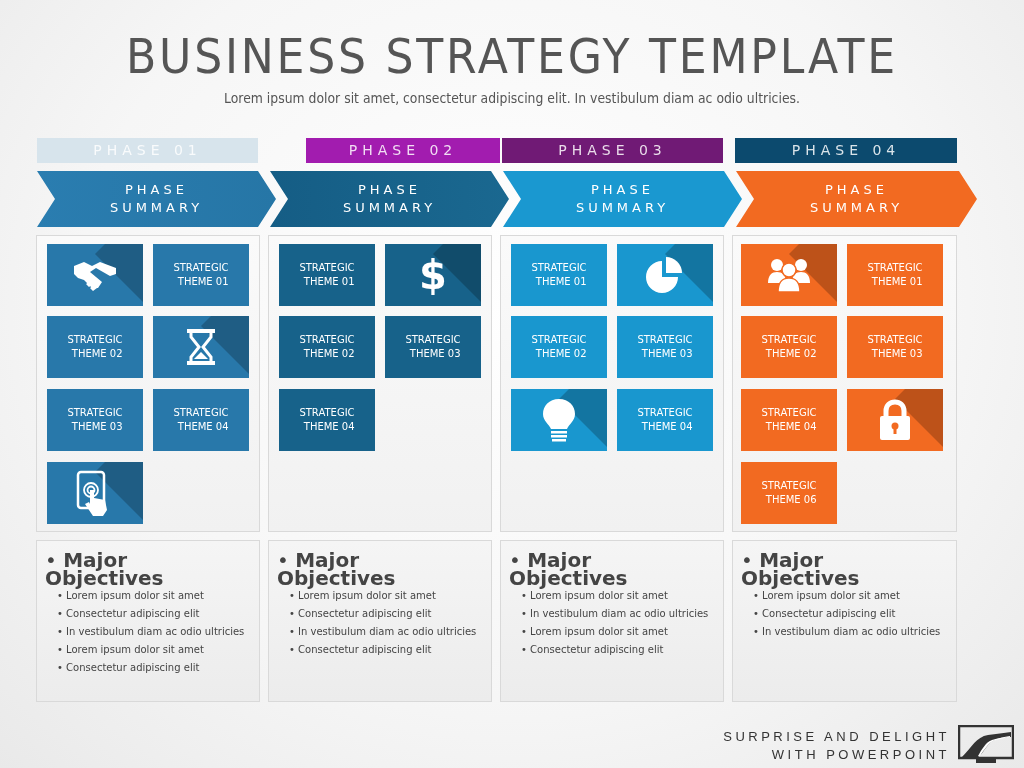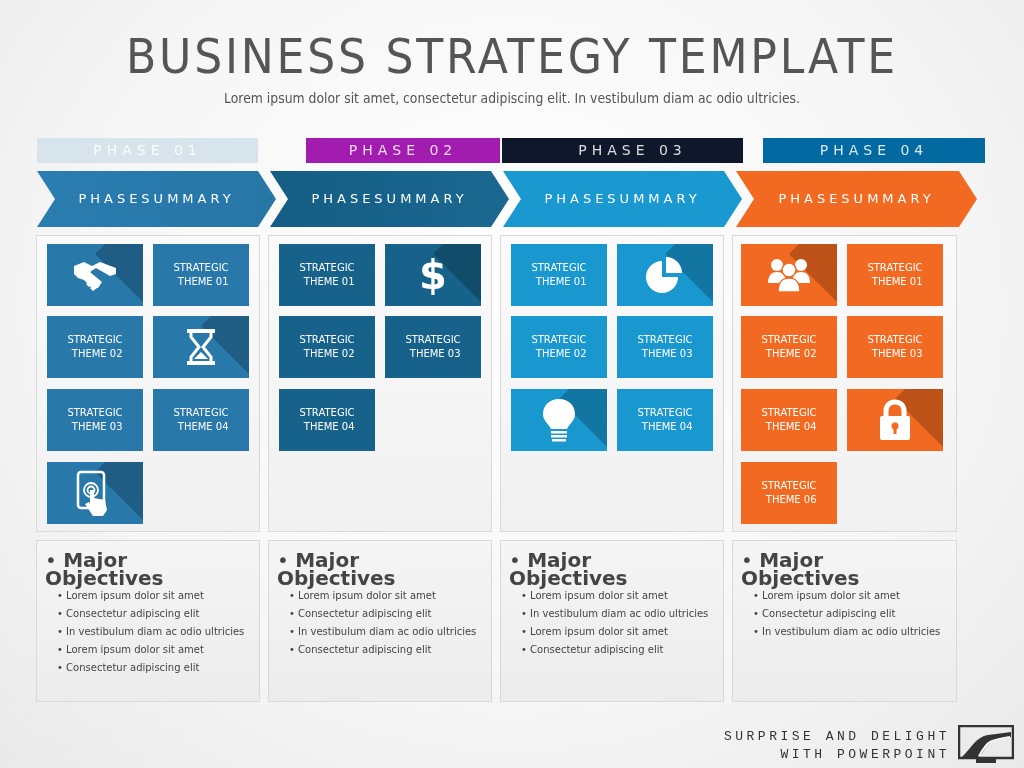--- a/index.html
+++ b/index.html
@@ -19,21 +19,21 @@
     transform: scaleX(0.92);
   }
   .phase-label {
     position:absolute; top:138px; height:25px; line-height:25px; text-align:center;
     font-size:14px; letter-spacing:5px; color:rgba(255,255,255,0.85);
     font-family:"DejaVu Sans", sans-serif;
   }
   .chevron {
     position:absolute; top:171px; height:56px;
     clip-path: polygon(0 0, calc(100% - 18px) 0, 100% 50%, calc(100% - 18px) 100%, 0 100%, 18px 50%);
-    display:flex; align-items:center; justify-content:center; flex-direction:row;
+    display:flex; align-items:center; justify-content:center; flex-direction:column;
     color:#fff; font-size:13px; letter-spacing:4px; line-height:18px;
     font-family:"DejaVu Sans", sans-serif;
   }
   .panel {
     position:absolute; top:235px; height:297px;
     background: linear-gradient(#fafafa, #f1f1f1);
     border:1px solid #d9d9d9; box-sizing:border-box;
   }
   .tile {
     position:absolute; width:96px; height:62px; overflow:hidden;
@@ -52,34 +52,34 @@
     padding:10px 8px 0 8px; color:#444; font-family:"DejaVu Sans", sans-serif;
   }
   .obj .head { font-weight:bold; font-size:20px; line-height:18px; }
   .obj .head::before { content:"• "; font-weight:normal; }
   .obj ul { list-style:none; margin:0; padding:0 0 0 12px; }
   .obj li { font-size:10px; line-height:18px; padding-left:10px; text-indent:-10px; }
   .obj li::before { content:"• "; font-size:10px; }
   .footer {
     position:absolute; right:74px; top:728px; text-align:right;
     font-size:13px; letter-spacing:3.5px; line-height:18px; color:#333;
-    font-family:Liberation Mono, monospace;
+    font-family:Liberation Sans, sans-serif;
   }
   .footer-logo { position:absolute; left:958px; top:725px; }
 </style>
 </head>
 <body>
 
 <div class="title">BUSINESS STRATEGY TEMPLATE</div>
 <div class="subtitle">Lorem ipsum dolor sit amet, consectetur adipiscing elit. In vestibulum diam ac odio ultricies.</div>
 
 <div class="phase-label" style="left:37px;width:221px;background:#d7e4ec;">PHASE 01</div>
 <div class="phase-label" style="left:270px;width:194px;background:#a21caf;margin-left:36px;">PHASE 02</div>
-<div class="phase-label" style="left:502px;width:221px;background:#0f172a;padding-left:20px;">PHASE 03</div>
-<div class="phase-label" style="left:735px;width:222px;background:#0369a1;margin-left:28px;">PHASE 04</div>
+<div class="phase-label" style="left:502px;width:221px;background:#701a75;">PHASE 03</div>
+<div class="phase-label" style="left:735px;width:222px;background:#0c4a6e;">PHASE 04</div>
 
 <div class="chevron" style="left:37px;width:239px;background:linear-gradient(90deg,#2a7db0,#2676a6);">
   <span>PHASE</span>
   <span>SUMMARY</span>
 </div>
 <div class="chevron" style="left:270px;width:239px;background:linear-gradient(90deg,#155d85,#1a6890);">
   <span>PHASE</span>
   <span>SUMMARY</span>
 </div>
 <div class="chevron" style="left:503px;width:239px;background:#1a98d0;">

